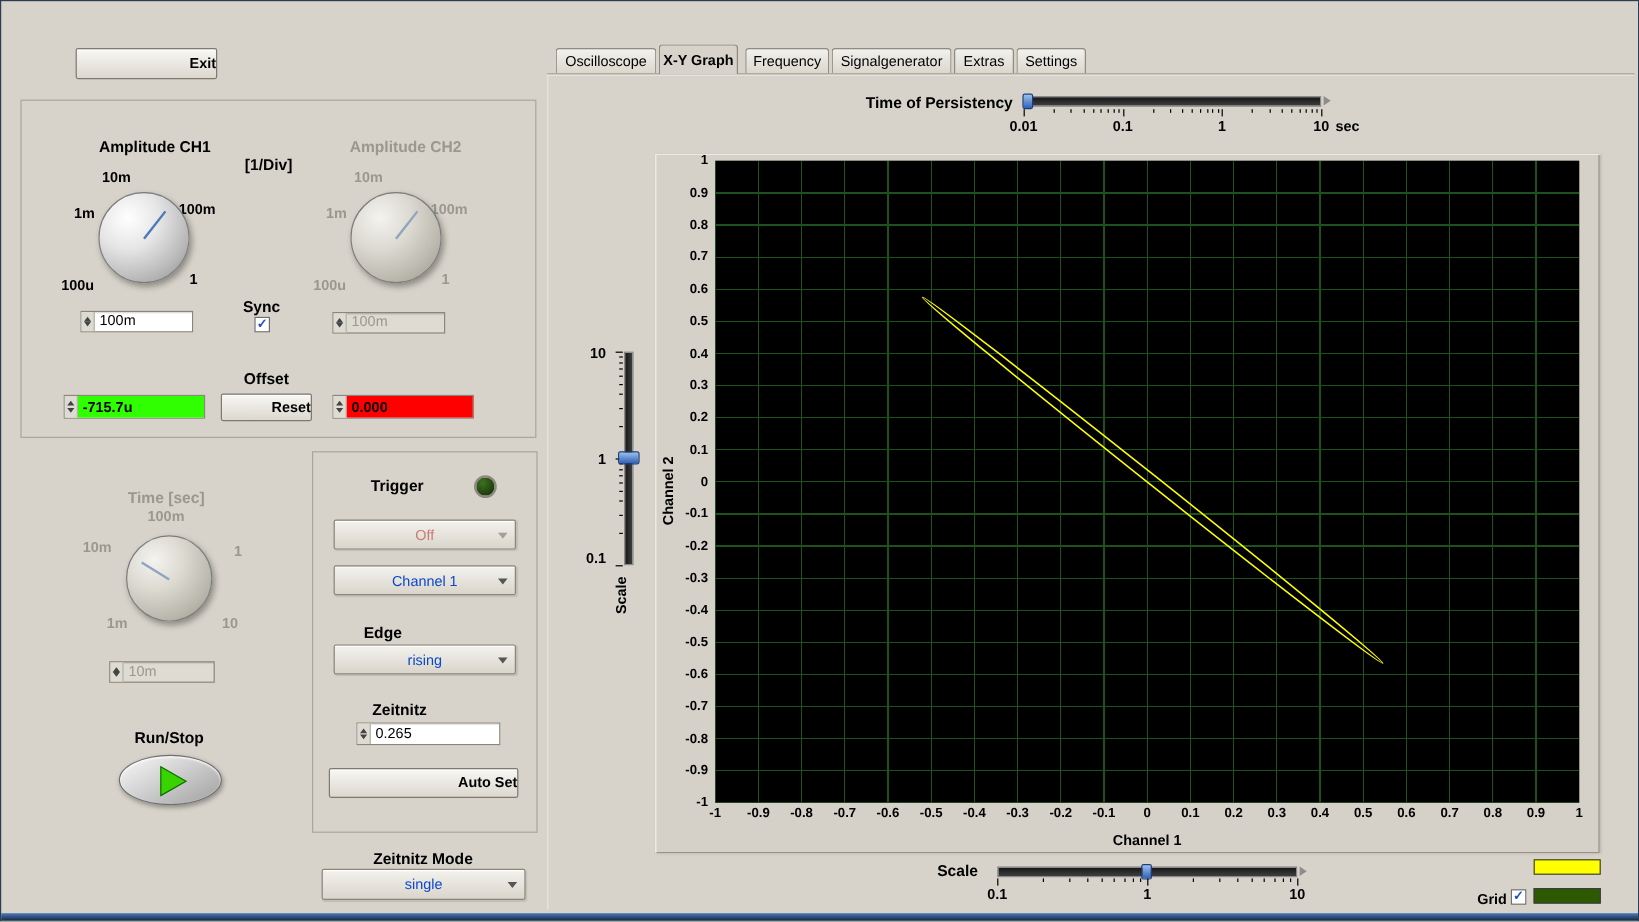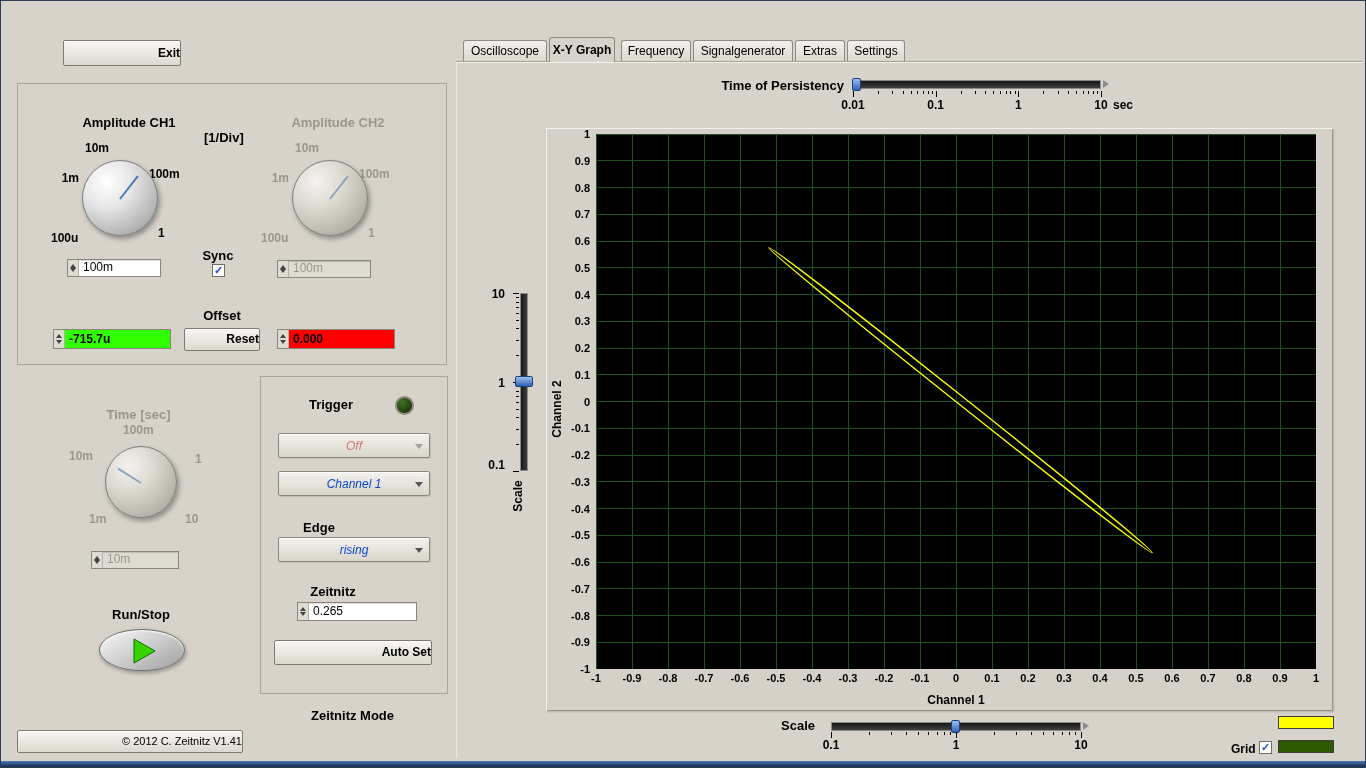--- a/index.html
+++ b/index.html
@@ -42,21 +42,21 @@
   .spin .btns { width:11px; display:flex; flex-direction:column; border-right:1px solid #b5b1a6; background:#dedbd3; }
   .spin .btns i { flex:1; position:relative; }
   .spin .btns i.up::after { content:""; position:absolute; left:2px; top:1px; border:3px solid transparent; border-bottom:4px solid #444; }
   .spin .btns i.dn::after { content:""; position:absolute; left:2px; bottom:1px; border:3px solid transparent; border-top:4px solid #444; }
   .spin .val { flex:1; font-size:12px; line-height:15px; padding-left:4px; color:#000; white-space:nowrap; }
   .spin.disabled { background:#dedbd3; }
   .spin.disabled .val { color:#9b978d; }
 
   .dd { position:absolute; background:linear-gradient(#f4f2ee,#d9d5cb); border:1px solid #8a867a;
     border-radius:2px; box-shadow:inset 0 1px 0 #fff, 1px 1px 1px rgba(0,0,0,.1);
-    display:flex; align-items:center; justify-content:center; font-size:12px;font-style:italic; }
+    display:flex; align-items:center; justify-content:center; font-size:12px; }
   .dd .arr { position:absolute; right:6px; top:50%; margin-top:-2px;
     border:4px solid transparent; border-top:5px solid #555; }
   .dd.disabled .arr { border-top-color:#a5a198; }
 
   .cb { position:absolute; width:13px; height:13px; background:#fff; border:1px solid #6e6e6e;
     font-size:11px; font-weight:bold; color:#2050c8; line-height:11px; text-align:center; }
 
   
   .tab { position:absolute; top:39px; height:21px; line-height:20px; text-align:center; font-size:12px;
     background:linear-gradient(#f2f1ee,#dbd7cd); border:1px solid #8f8b80; border-bottom:none;
@@ -182,21 +182,20 @@
     <div class="val">10m</div>
   </div>
 
   <div class="h ctr" style="left:105px;top:606px;width:70px;">Run/Stop</div>
   <div id="runstop">
     <svg width="26" height="26" style="position:absolute;left:31px;top:8px;" viewBox="0 0 26 26">
       <polygon points="3,1 24,13 3,25" fill="#38d400" stroke="#0f6a00" stroke-width="1"></polygon>
     </svg>
   </div>
 
-  <div class="btn" style="left:16px;top:729px;width:226px;height:23px;line-height:21px;font-weight:normal;font-size:11px;">© 2012   C. Zeitnitz V1.41</div>
 
   <div class="groupbox" style="left:259px;top:375px;width:188px;height:318px;"></div>
   <div class="h ctr" style="left:300px;top:396px;width:60px;">Trigger</div>
   <div id="led"></div>
 
   <div class="dd disabled" style="left:277px;top:432px;width:152px;height:25px;color:#c97a74;">
     <span>Off</span>
     <span class="arr"></span>
   </div>
   <div class="dd" style="left:277px;top:470px;width:152px;height:25px;color:#0a47cc;">
@@ -215,20 +214,24 @@
     <div class="btns">
         <i class="up"></i>
         <i class="dn"></i>
       </div>
     <div class="val" style="line-height:17px;">0.265</div>
   </div>
 
   <div class="btn" style="left:273px;top:639px;width:158px;height:25px;line-height:23px;">Auto Set</div>
 
   <div class="h ctr" style="left:299px;top:707px;width:105px;">Zeitnitz Mode</div>
+  <div class="dd" style="left:267px;top:723px;width:170px;height:26px;color:#0a47cc;">
+    <span>single</span>
+    <span class="arr"></span>
+  </div>
 
   <div id="tabpage"></div>
   <div class="tab" style="left:462px;width:84px;">Oscilloscope</div>
   <div class="tab active" style="left:548px;width:66px;">X-Y Graph</div>
   <div class="tab" style="left:620px;width:70px;">Frequency</div>
   <div class="tab" style="left:692px;width:100px;">Signalgenerator</div>
   <div class="tab" style="left:794px;width:50px;">Extras</div>
   <div class="tab" style="left:846px;width:58px;">Settings</div>
 
   <div class="h" style="left:695px;top:77px;width:148px;text-align:right;">Time of Persistency</div>

